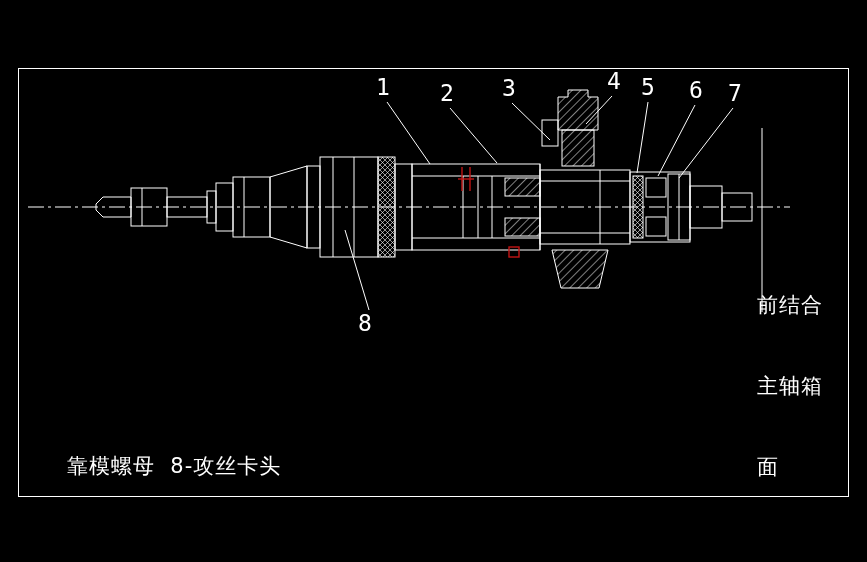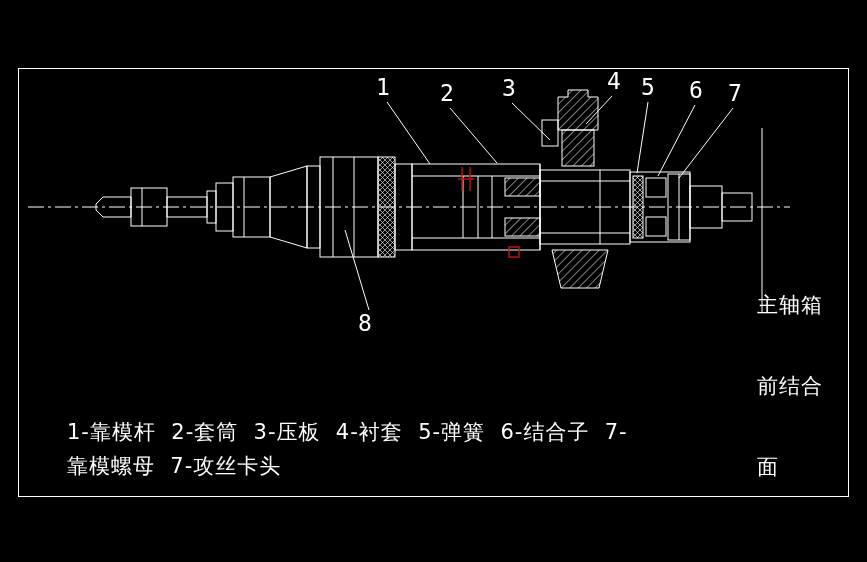--- a/index.html
+++ b/index.html
@@ -140,21 +140,20 @@
   <div class="callout" style="left:376px; top:76px">1</div>
   <div class="callout" style="left:440px; top:82px">2</div>
   <div class="callout" style="left:502px; top:77px">3</div>
   <div class="callout" style="left:607px; top:70px">4</div>
   <div class="callout" style="left:641px; top:76px">5</div>
   <div class="callout" style="left:689px; top:79px">6</div>
   <div class="callout" style="left:728px; top:82px">7</div>
   <div class="callout" style="left:358px; top:312px">8</div>
 
   <div class="txt side-note" style="left:757px; top:238px">
+    <div>前结合</div>
     <div>主轴箱</div>
-    <div>前结合</div>
     <div>面</div>
   </div>
 
-  <div class="txt" style="left:67px; top:419px">1-靠模杆  2-套筒  3-压板  4-衬套  5-弹簧  6-结合子  7-</div>
-  <div class="txt" style="left:67px; top:453px">靠模螺母  7-攻丝卡头</div>
+  <div class="txt" style="left:67px; top:453px">靠模螺母  8-攻丝卡头</div>
 
 </div>
 
 </body></html>

